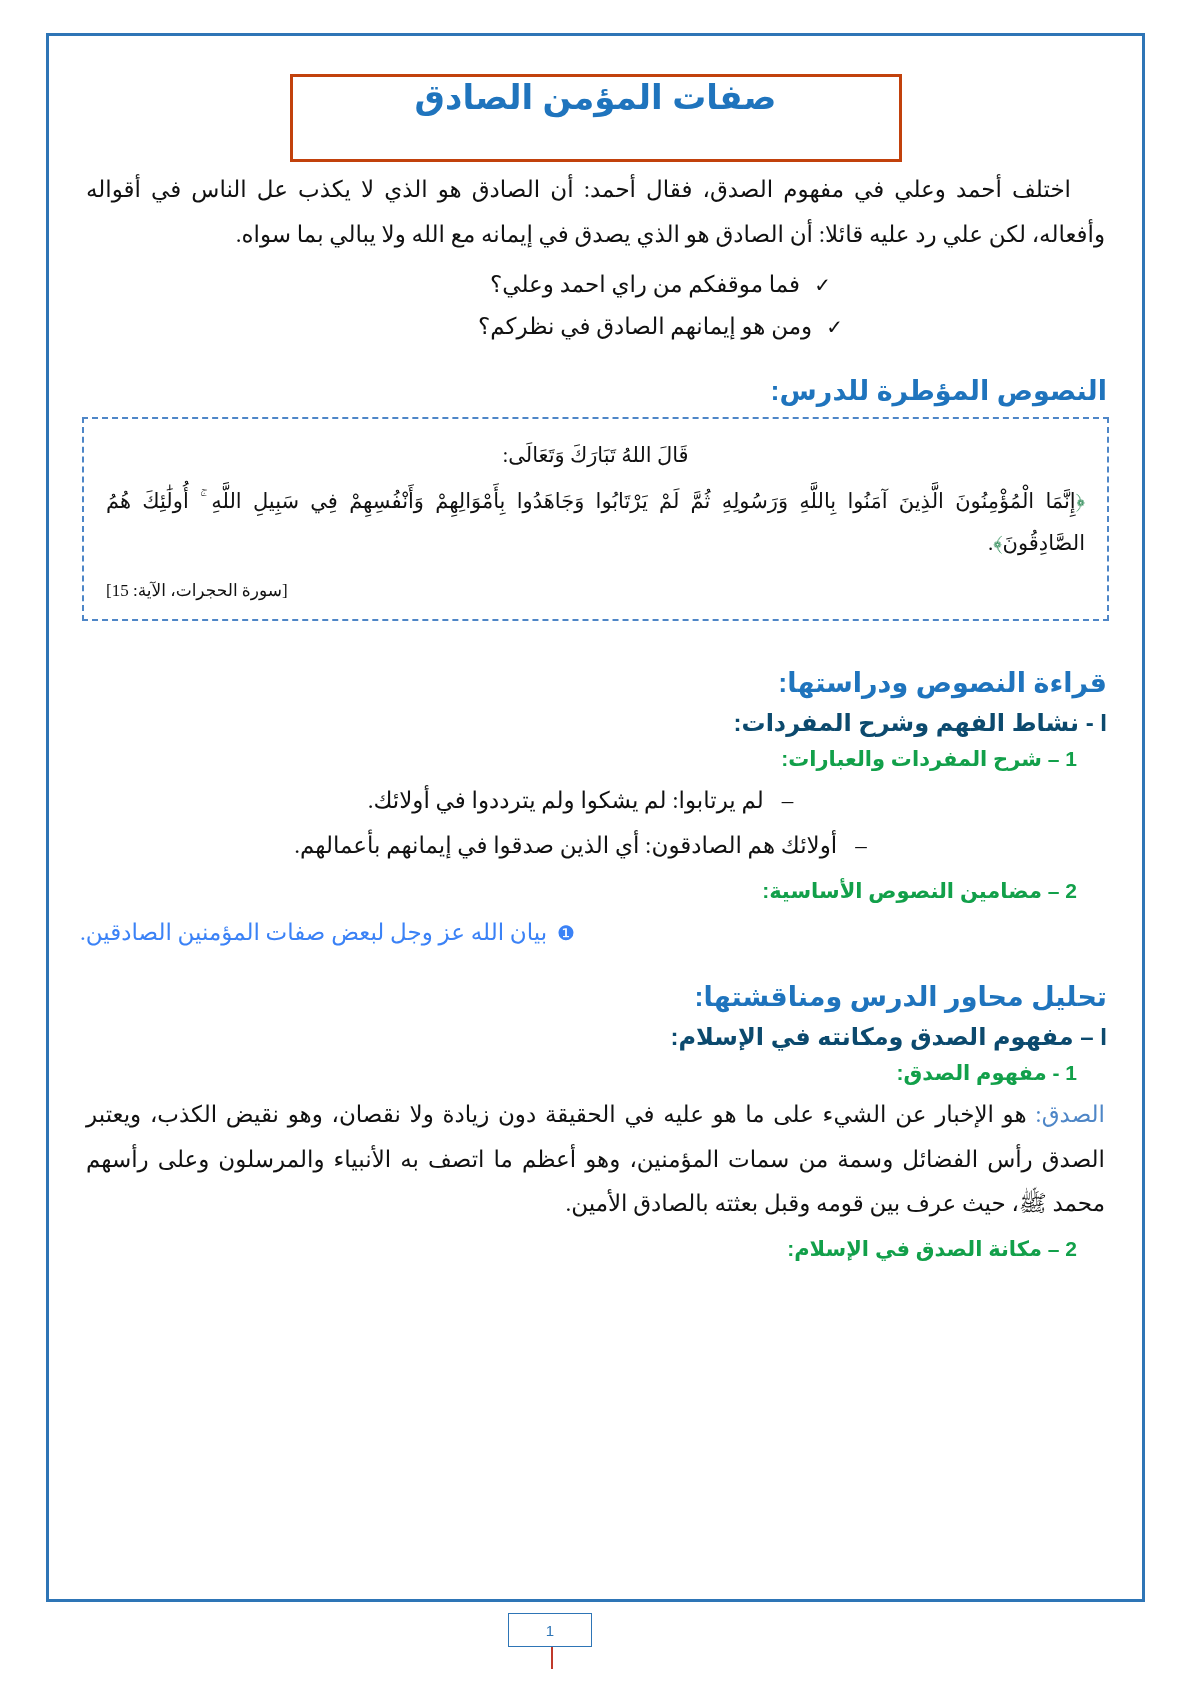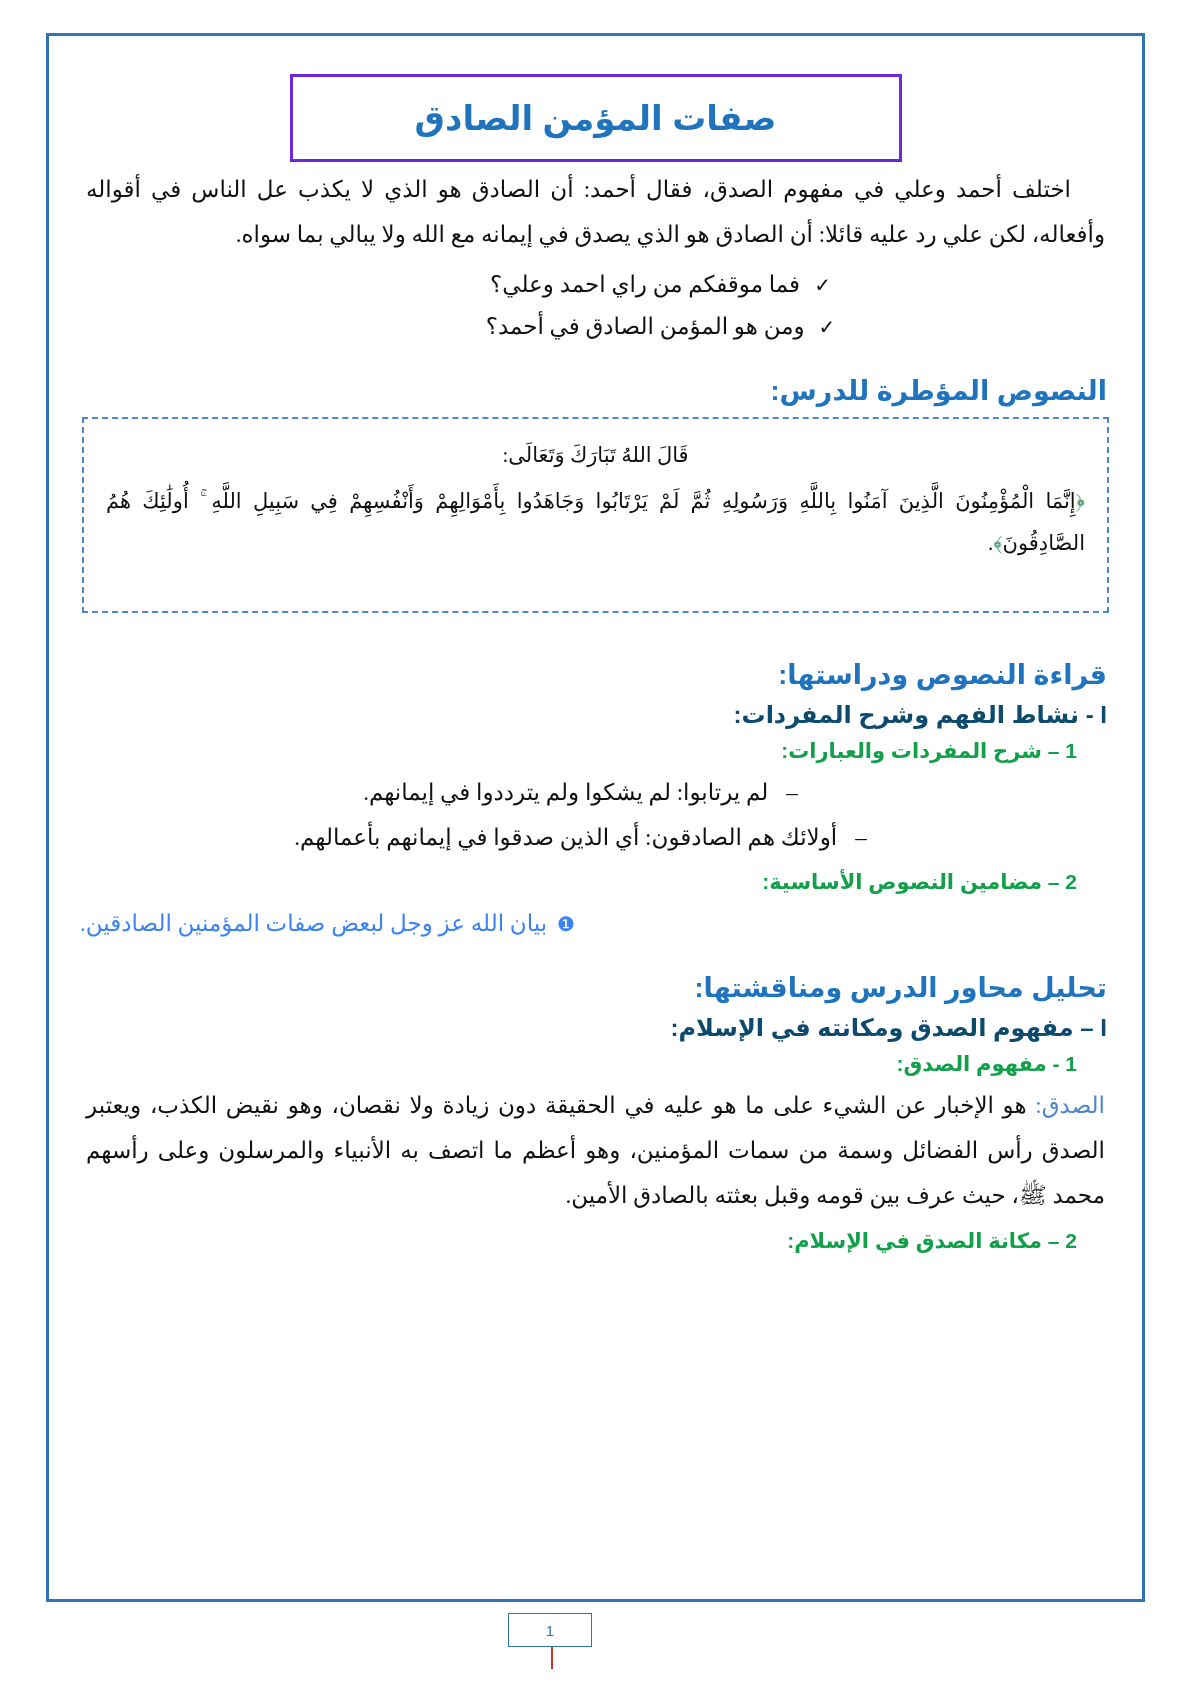--- a/index.html
+++ b/index.html
@@ -37,24 +37,23 @@
     box-sizing: border-box;
     padding: 12px 18px 0 18px;
     direction: rtl;
   }
 
   
   .title-box {
     margin: 14px auto 0 auto;
     width: 612px;
     height: 88px;
-    border: 3px solid #6d28d9;
+    border: 3px solid #c2410c;
     box-sizing: border-box;
     display: flex;
-    align-items: center;
     justify-content: center;
   }
   .title-text {
     color: #1f74bd;
     font-size: 34px;
     font-weight: bold;
     font-family: "Liberation Sans", "DejaVu Sans", sans-serif;
     letter-spacing: 0px;
   }
 
@@ -229,40 +228,41 @@
     </div>
 
 
     <p class="para">اختلف أحمد وعلي في مفهوم الصدق، فقال أحمد: أن الصادق هو الذي لا يكذب عل الناس في أقواله وأفعاله، لكن علي رد عليه قائلا: أن الصادق هو الذي يصدق في إيمانه مع الله ولا يبالي بما سواه.</p>
 
     <ul class="check-list">
       <li>
         <span class="check-glyph">✓</span><span>فما موقفكم من راي احمد وعلي؟</span>
       </li>
       <li>
-        <span class="check-glyph">✓</span><span>ومن هو المؤمن الصادق في أحمد؟</span>
+        <span class="check-glyph">✓</span><span>ومن هو إيمانهم الصادق في نظركم؟</span>
       </li>
     </ul>
 
     <div class="h-blue">النصوص المؤطرة للدرس:</div>
 
     <div class="quran-box">
       <div class="quran-intro">قَالَ اللهُ تَبَارَكَ وَتَعَالَى:</div>
       <div class="quran-verse"><span class="quran-bracket">﴿</span><span>إِنَّمَا الْمُؤْمِنُونَ الَّذِينَ آمَنُوا بِاللَّهِ وَرَسُولِهِ ثُمَّ لَمْ يَرْتَابُوا وَجَاهَدُوا بِأَمْوَالِهِمْ وَأَنْفُسِهِمْ فِي سَبِيلِ اللَّهِ ۚ أُولَٰئِكَ هُمُ الصَّادِقُونَ</span><span class="quran-bracket">﴾</span><span>.</span></div>
+      <div class="quran-source">[سورة الحجرات، الآية: 15]</div>
     </div>
 
     <div class="h-blue center-right">قراءة النصوص ودراستها:</div>
 
     <div class="h-red">I - نشاط الفهم وشرح المفردات:</div>
 
     <div class="h-green">1 – شرح المفردات والعبارات:</div>
 
     <ul class="dash-list">
       <li>
-        <span class="dash-glyph">–</span><span>لم يرتابوا: لم يشكوا ولم يترددوا في إيمانهم.</span>
+        <span class="dash-glyph">–</span><span>لم يرتابوا: لم يشكوا ولم يترددوا في أولائك.</span>
       </li>
       <li>
         <span class="dash-glyph">–</span><span>أولائك هم الصادقون: أي الذين صدقوا في إيمانهم بأعمالهم.</span>
       </li>
     </ul>
 
     <div class="h-green">2 – مضامين النصوص الأساسية:</div>
 
     <div class="num-line">
       <span class="num-glyph">❶</span><span>بيان الله عز وجل لبعض صفات المؤمنين الصادقين.</span>

